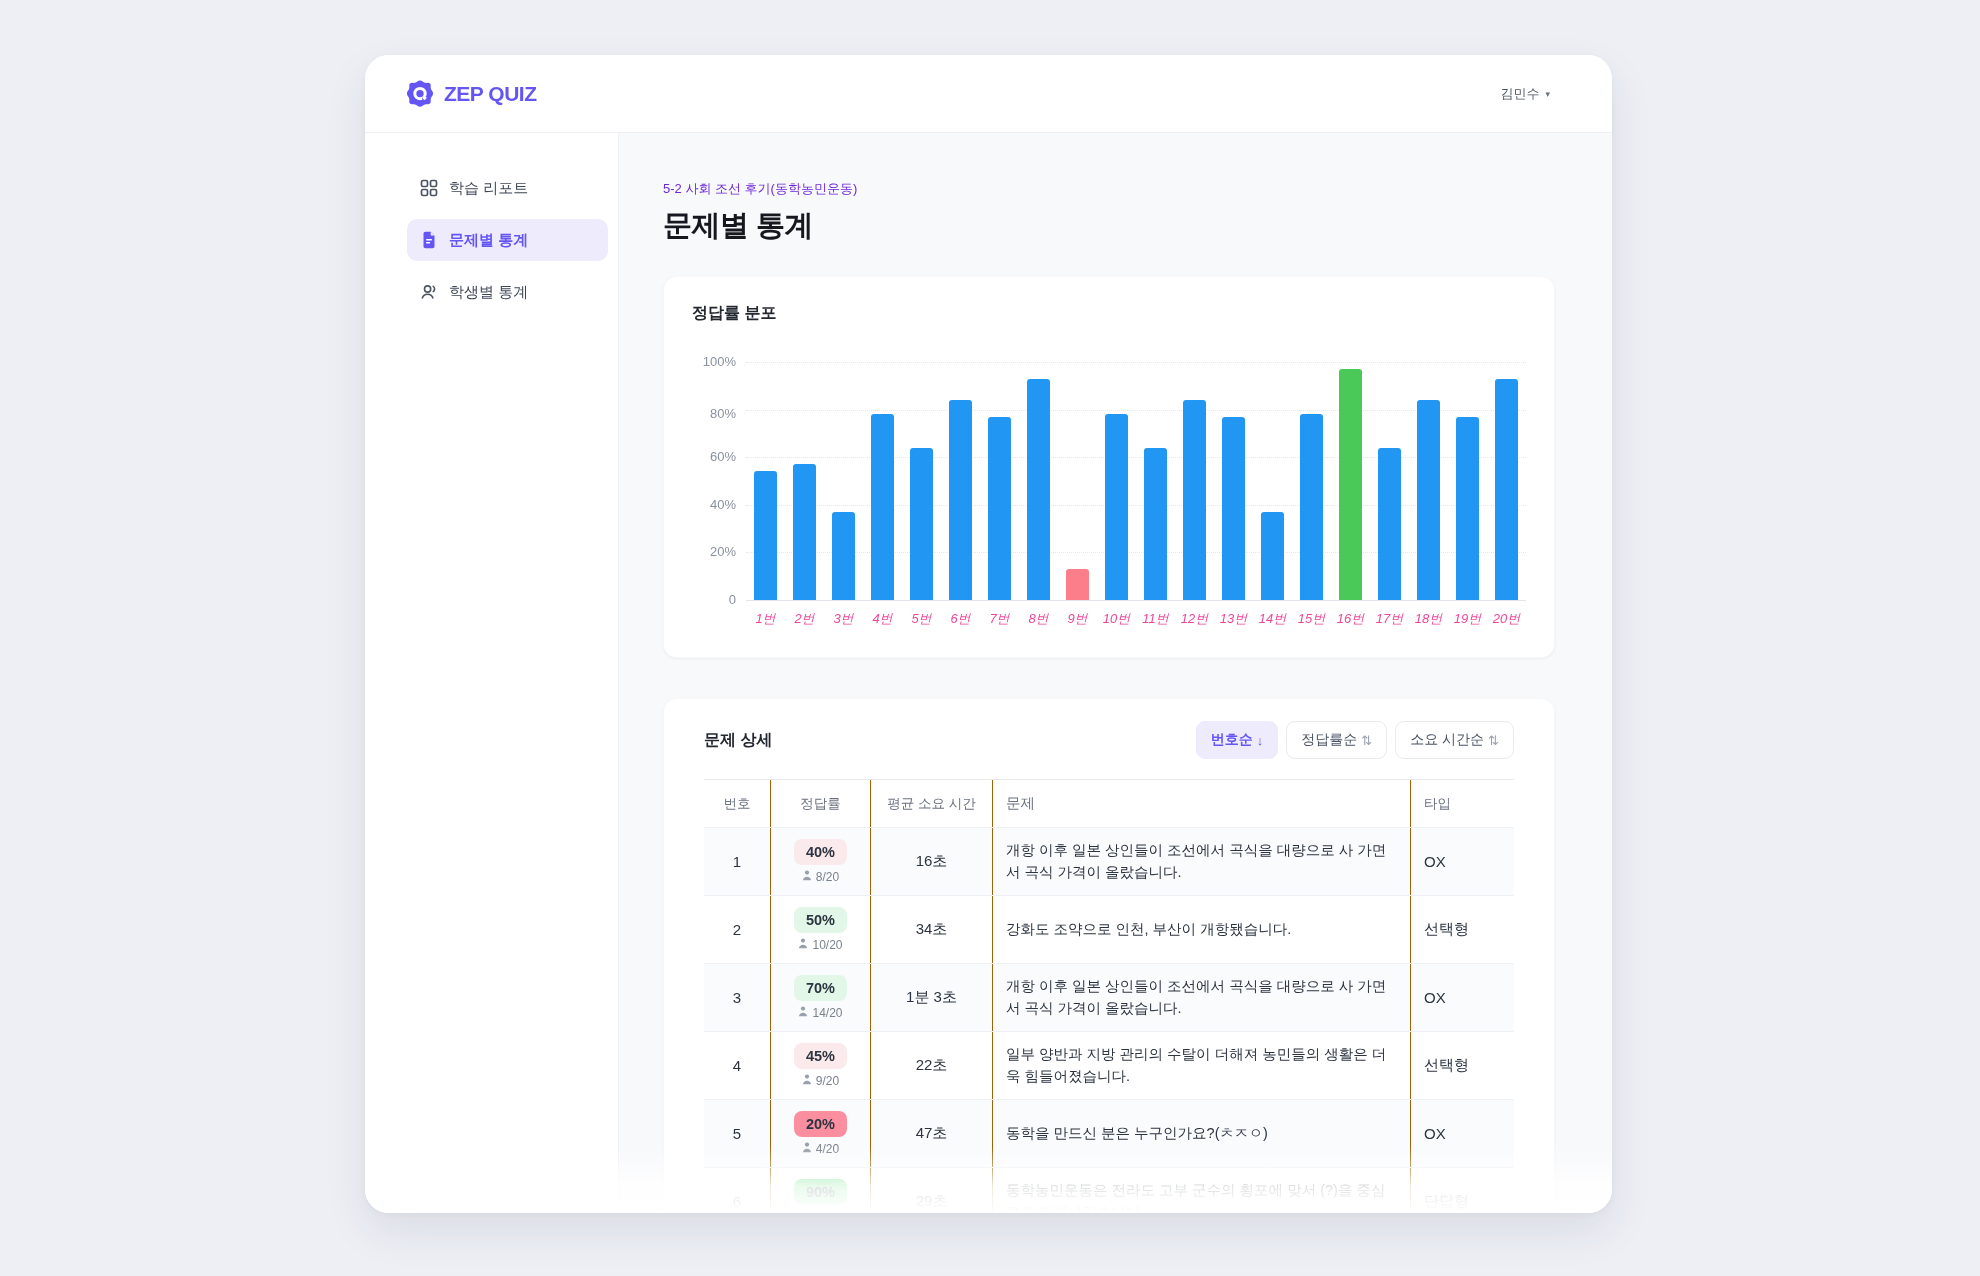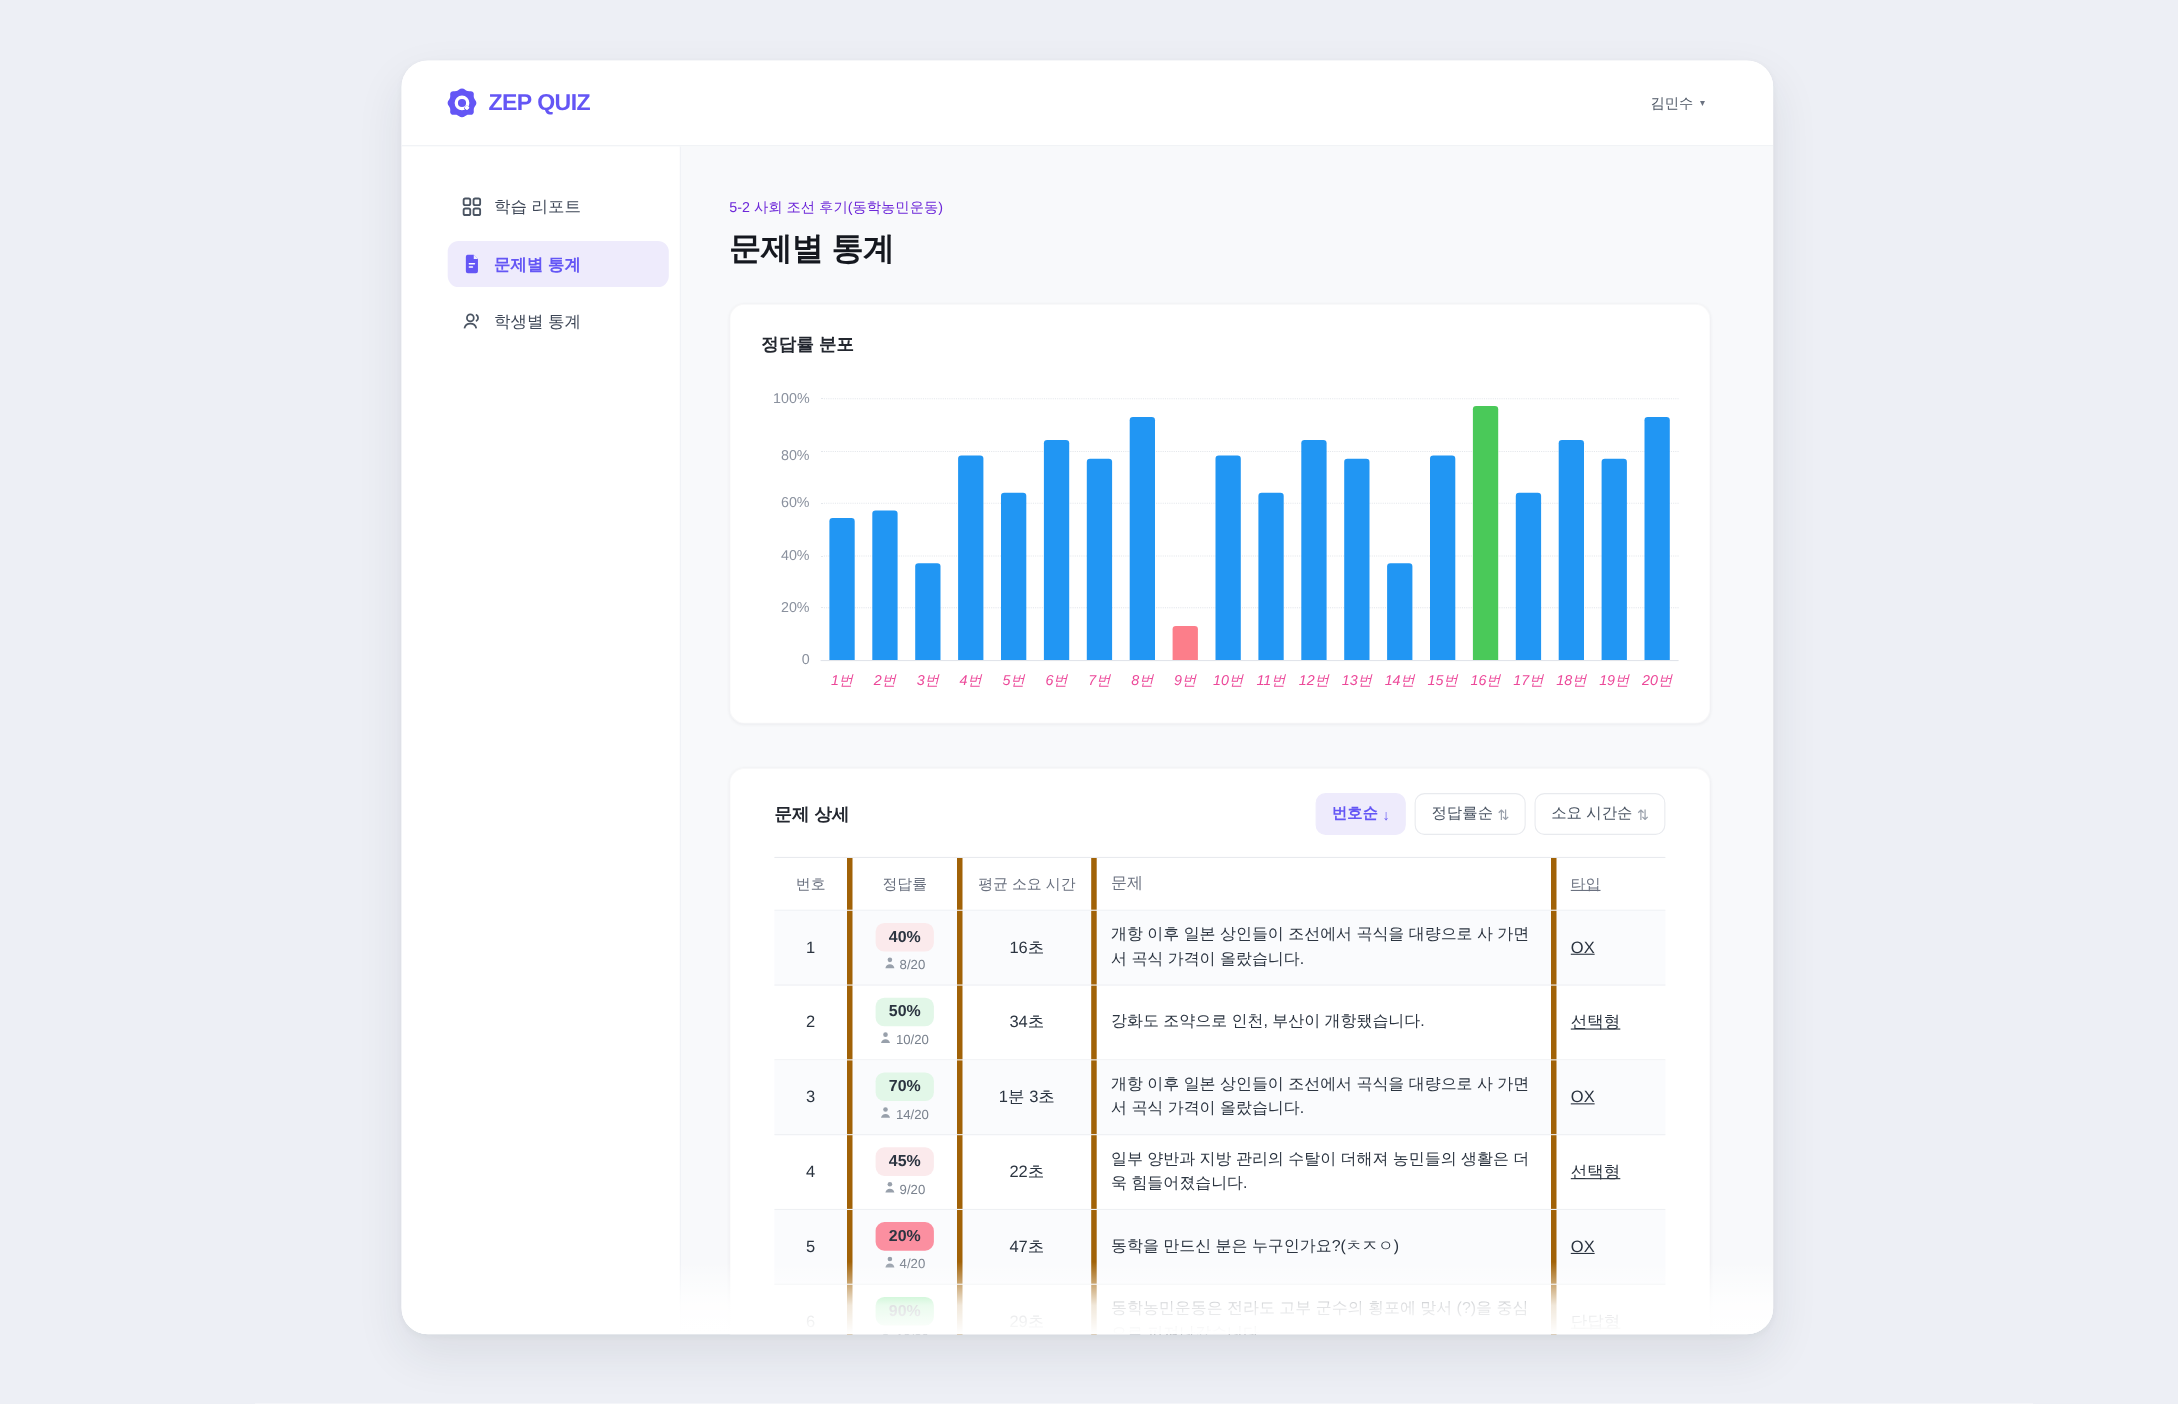--- a/index.html
+++ b/index.html
@@ -61,24 +61,24 @@
   .sort-ic { font-size:13px; color:#9AA1AC; }
   .sort-btn.active .sort-ic { color:#6456F5; }
 
   .qtable { margin-top:20px; border-top:1px solid #E8EAEE; }
   .trow { display:grid; grid-template-columns:66px 100px 122px 418px 106px; align-items:stretch;
     border-bottom:1px solid #EEF0F3; }
   .trow.head { height:48px; color:#6B7280; font-size:13.5px; }
   .trow.data { min-height:68px; font-size:15px; color:#2B3440; }
   .trow.data.odd { background:#FAFBFD; }
   .tcell { display:flex; align-items:center; justify-content:center; padding:10px 6px; }
-  .tcell + .tcell { border-left:5px solid #a16207; }
+  .tcell + .tcell { border-left:1px solid #a16207; }
   .tcell.q { justify-content:flex-start; text-align:left; padding:10px 16px 10px 13px;
     font-size:14.5px; line-height:1.45; }
-  .tcell.type { justify-content:flex-start; padding-left:13px;text-decoration:underline; }
+  .tcell.type { justify-content:flex-start; padding-left:13px; }
   .rate-cell { flex-direction:column; gap:5px; }
   .badge { padding:5px 12px; border-radius:8px; font-size:14.5px; font-weight:700; color:#2B3440; }
   .badge.pink { background:#FBEAEC; }
   .badge.green { background:#E2F7E8; }
   .badge.pink-strong { background:#FB8FA0; }
   .badge.green-strong { background:#74E58D; }
   .count { display:flex; align-items:center; gap:4px; font-size:12px; color:#7A828E; }
 
   .bottom-fade { position:absolute; left:0; right:0; bottom:0; height:66px; z-index:4; pointer-events:none;
     background:linear-gradient(to bottom, rgba(255,255,255,0), rgba(255,255,255,.85) 60%, #ffffff 100%); }

